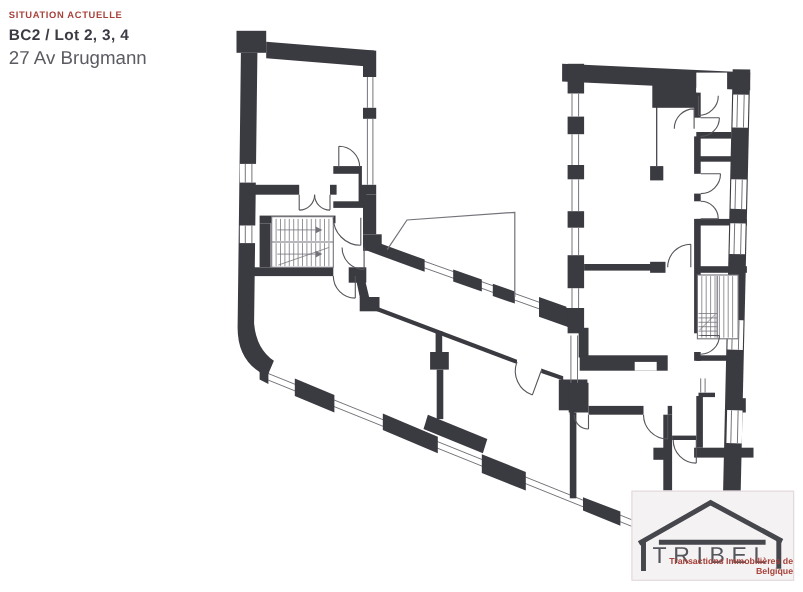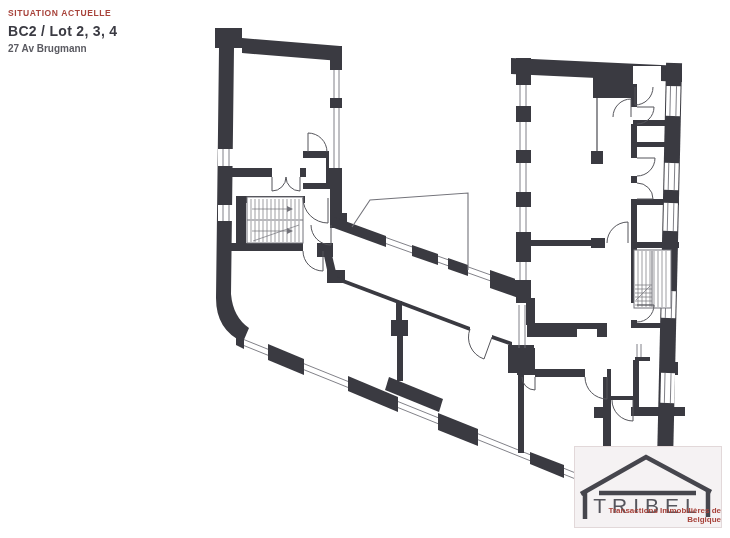--- a/index.html
+++ b/index.html
@@ -3,21 +3,21 @@
 <meta charset="utf-8">
 <style>
   html,body{margin:0;padding:0;background:var(--canvas-bg,#fff);}
   #canvas{position:relative;width:730px;height:538px;background:var(--canvas-bg,#fff);
           font-family:"Liberation Sans",sans-serif;overflow:hidden;}
   #plan-svg{position:absolute;left:0;top:0;}
   
   .hdr{position:absolute;left:8px;top:8px;z-index:3;}
   .eyebrow{color:var(--accent-red,#a8433b);font-size:8.5px;font-weight:bold;letter-spacing:.6px;}
   .title{color:var(--title-color,#3b3b43);font-size:14px;font-weight:bold;margin-top:5px;letter-spacing:.3px;}
-  .subtitle{color:var(--subtitle-color,#5b5b62);font-size:10px;font-weight:bold;margin-top:4px;}
+  .subtitle{color:var(--subtitle-color,#5b5b62);font-size:17px;font-weight:normal;margin-top:4px;}
   
   .wall{fill:var(--wall,#3a3a41);stroke:none;}
   .win{fill:#fff;stroke:none;}
   .glz{stroke:var(--line,#73737a);stroke-width:.9;fill:none;}
   .door{stroke:var(--door,#55555b);stroke-width:1;fill:none;}
   .sbox{fill:#fff;stroke:var(--line,#73737a);stroke-width:1;}
   .tread{stroke:var(--line,#73737a);stroke-width:.7;fill:none;}
   .dv{stroke:var(--line,#73737a);stroke-width:1.1;fill:none;}
   .court{stroke:var(--line,#73737a);stroke-width:1.1;fill:none;}
   .thin{stroke:var(--wall,#3a3a41);stroke-width:1.1;fill:none;}

